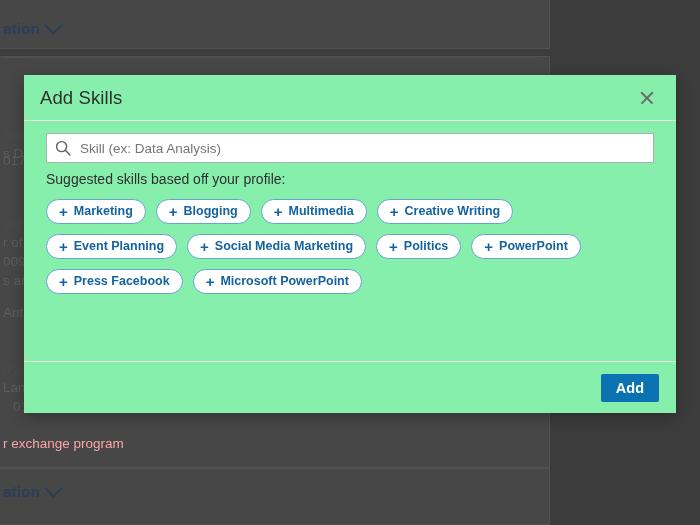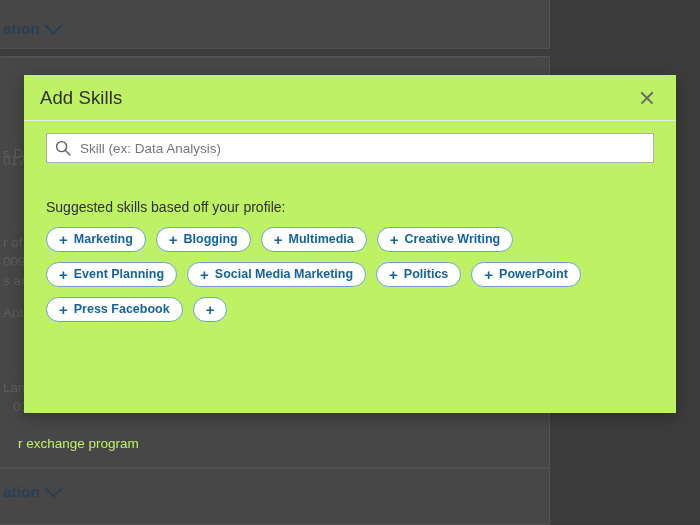--- a/index.html
+++ b/index.html
@@ -72,34 +72,34 @@
   }
   .bg-hr {
     position: absolute;
     left: 262px;
     right: 14px;
     height: 1px;
     background: #515151;
   }
   .bg-body-text {
     position: absolute;
-    left: 277px;
-    color: #bef264;
+    left: 262px;
+    color: #fca5a5;
     font-size: 13.5px;
     white-space: nowrap;
   }
 
   
   #modal {
     position: absolute;
     left: 24px;
     top: 75px;
     width: 652px;
     height: 338px;
-    background: #bef264;
+    background: #86efac;
     box-shadow: 0 4px 14px rgba(0,0,0,0.28);
     display: flex;
     flex-direction: column;
     box-sizing: border-box;
   }
   #modal-header {
     height: 46px;
     min-height: 46px;
     border-bottom: 1px solid #ebebeb;
     display: flex;
@@ -166,21 +166,21 @@
     width: 16px;
     height: 16px;
     pointer-events: none;
   }
   #helper-text {
     margin-top: 6px;
     font-size: 11.5px;
     color: #6b6b6b;
   }
   #suggested-label {
-    margin-top: 36px;
+    margin-top: 8px;
     font-size: 14px;
     color: #2f2f2f;
   }
   #pill-container {
     margin-top: 12px;
     display: flex;
     flex-wrap: wrap;
     gap: 10px 10px;
     align-content: flex-start;
   }
@@ -326,17 +326,21 @@
         <button class="pill">
           <span class="pill-plus">+</span>
           <span>PowerPoint</span>
         </button>
         <button class="pill">
           <span class="pill-plus">+</span>
           <span>Press Facebook</span>
         </button>
         <button class="pill">
           <span class="pill-plus">+</span>
+          <span>Microsoft PowerPoint</span>
         </button>
       </div>
   </div>
 
+  <div id="modal-footer">
+    <button id="add-button">Add</button>
+  </div>
 </div>
 
 </body></html>

